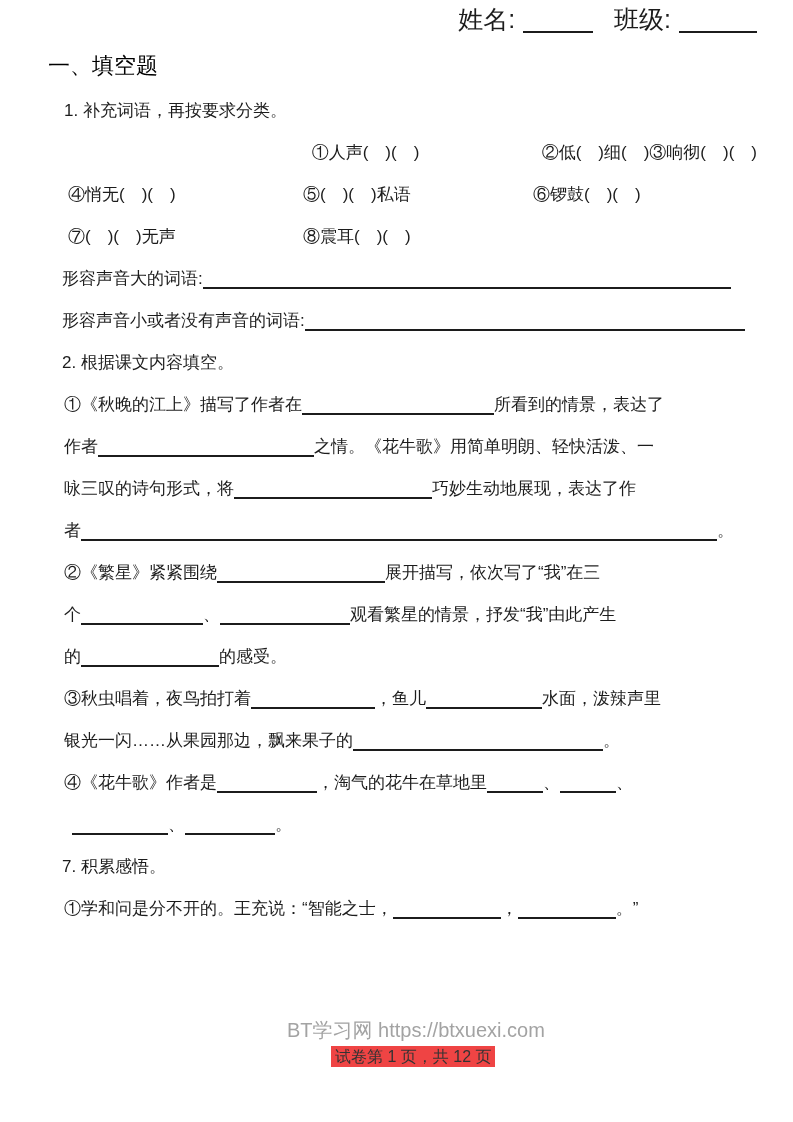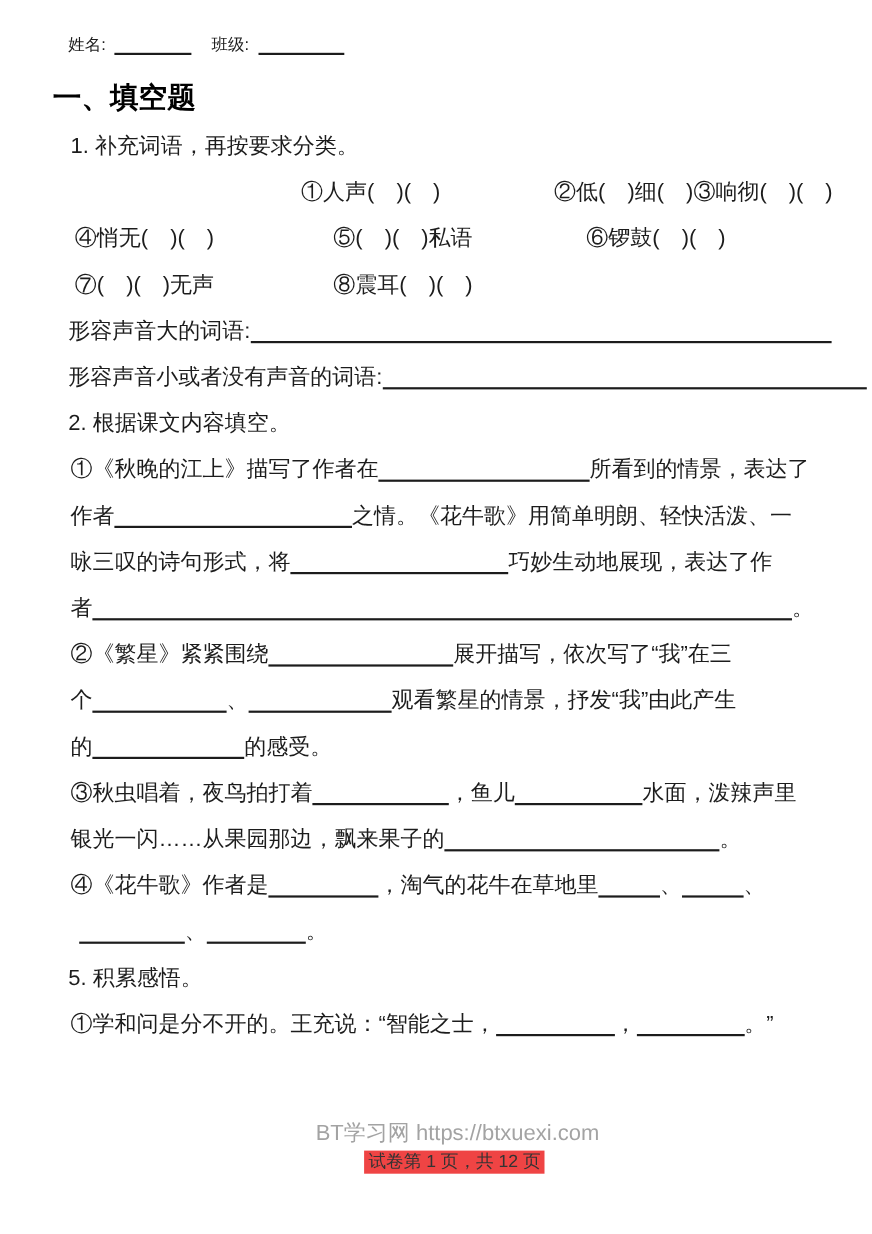--- a/index.html
+++ b/index.html
@@ -17,48 +17,48 @@
     margin: 44px 0 0 0;
     font-size: 37px;
     line-height: 52px;
     font-weight: 900;
     letter-spacing: 1px;
     color: #000;
     white-space: nowrap;
   }
 
   .id-row {
-    margin-top: 26px;
-    text-align: left;
-    font-size: 15px;
+    margin-top: 4px;
+    text-align: right;
+    font-size: 25px;
     line-height: 30px;
     white-space: nowrap;
   }
   .id-row .lbl { margin-left: 14px; }
   .blank {
     display: inline-block;
     border-bottom: 2px solid #1c1c1c;
     height: 22px;
     vertical-align: -5px;
   }
   .id-row .blank { margin-left: 8px; }
   .blank-name  { width: 70px; }
   .blank-class { width: 78px; }
 
   .section-heading {
     margin-top: 18px;
-    font-size: 26px;
+    font-size: 22px;
     line-height: 28px;
-    font-weight: 700;
+    font-weight: 400;
     color: #000;
   }
 
   #body-lines { margin-top: 10px; }
   .line {
-    font-size: 20px;
+    font-size: 17px;
     height: 42px;
     line-height: 42px;
     white-space: nowrap;
   }
   .line .txt { display: inline; }
   .line .txt.col { display: inline-block; }
 
   .footer-page-info {
     position: absolute;
     top: 1046px; left: 331px;
@@ -104,19 +104,19 @@
       <div class="line" style="margin-left: 16px;"><span class="txt">作者</span><span class="blank" style="width: 216px;"></span><span class="txt">之情。《花牛歌》用简单明朗、轻快活泼、一</span></div>
       <div class="line" style="margin-left: 16px;"><span class="txt">咏三叹的诗句形式，将</span><span class="blank" style="width: 198px;"></span><span class="txt">巧妙生动地展现，表达了作</span></div>
       <div class="line" style="margin-left: 16px;"><span class="txt">者</span><span class="blank" style="width: 636px;"></span><span class="txt">。</span></div>
       <div class="line" style="margin-left: 16px;"><span class="txt">②《繁星》紧紧围绕</span><span class="blank" style="width: 168px;"></span><span class="txt">展开描写，依次写了“我”在三</span></div>
       <div class="line" style="margin-left: 16px;"><span class="txt">个</span><span class="blank" style="width: 122px;"></span><span class="txt">、</span><span class="blank" style="width: 130px;"></span><span class="txt">观看繁星的情景，抒发“我”由此产生</span></div>
       <div class="line" style="margin-left: 16px;"><span class="txt">的</span><span class="blank" style="width: 138px;"></span><span class="txt">的感受。</span></div>
       <div class="line" style="margin-left: 16px;"><span class="txt">③秋虫唱着，夜鸟拍打着</span><span class="blank" style="width: 124px;"></span><span class="txt">，鱼儿</span><span class="blank" style="width: 116px;"></span><span class="txt">水面，泼辣声里</span></div>
       <div class="line" style="margin-left: 16px;"><span class="txt">银光一闪……从果园那边，飘来果子的</span><span class="blank" style="width: 250px;"></span><span class="txt">。</span></div>
       <div class="line" style="margin-left: 16px;"><span class="txt">④《花牛歌》作者是</span><span class="blank" style="width: 100px;"></span><span class="txt">，淘气的花牛在草地里</span><span class="blank" style="width: 56px;"></span><span class="txt">、</span><span class="blank" style="width: 56px;"></span><span class="txt">、</span></div>
       <div class="line" style="margin-left: 24px;"><span class="blank" style="width: 96px;"></span><span class="txt">、</span><span class="blank" style="width: 90px;"></span><span class="txt">。</span></div>
-      <div class="line" style="margin-left: 14px;"><span class="txt">5. 积累感悟。</span></div>
+      <div class="line" style="margin-left: 14px;"><span class="txt">7. 积累感悟。</span></div>
       <div class="line" style="margin-left: 16px;"><span class="txt">①学和问是分不开的。王充说：“智能之士，</span><span class="blank" style="width: 108px;"></span><span class="txt">，</span><span class="blank" style="width: 98px;"></span><span class="txt">。”</span></div>
     </div>
 </div>
 
 <div class="footer-page-info">试卷第 1 页，共 12 页</div>
 <div class="footer-watermark">BT学习网 https://btxuexi.com</div>
 
 </body></html>

